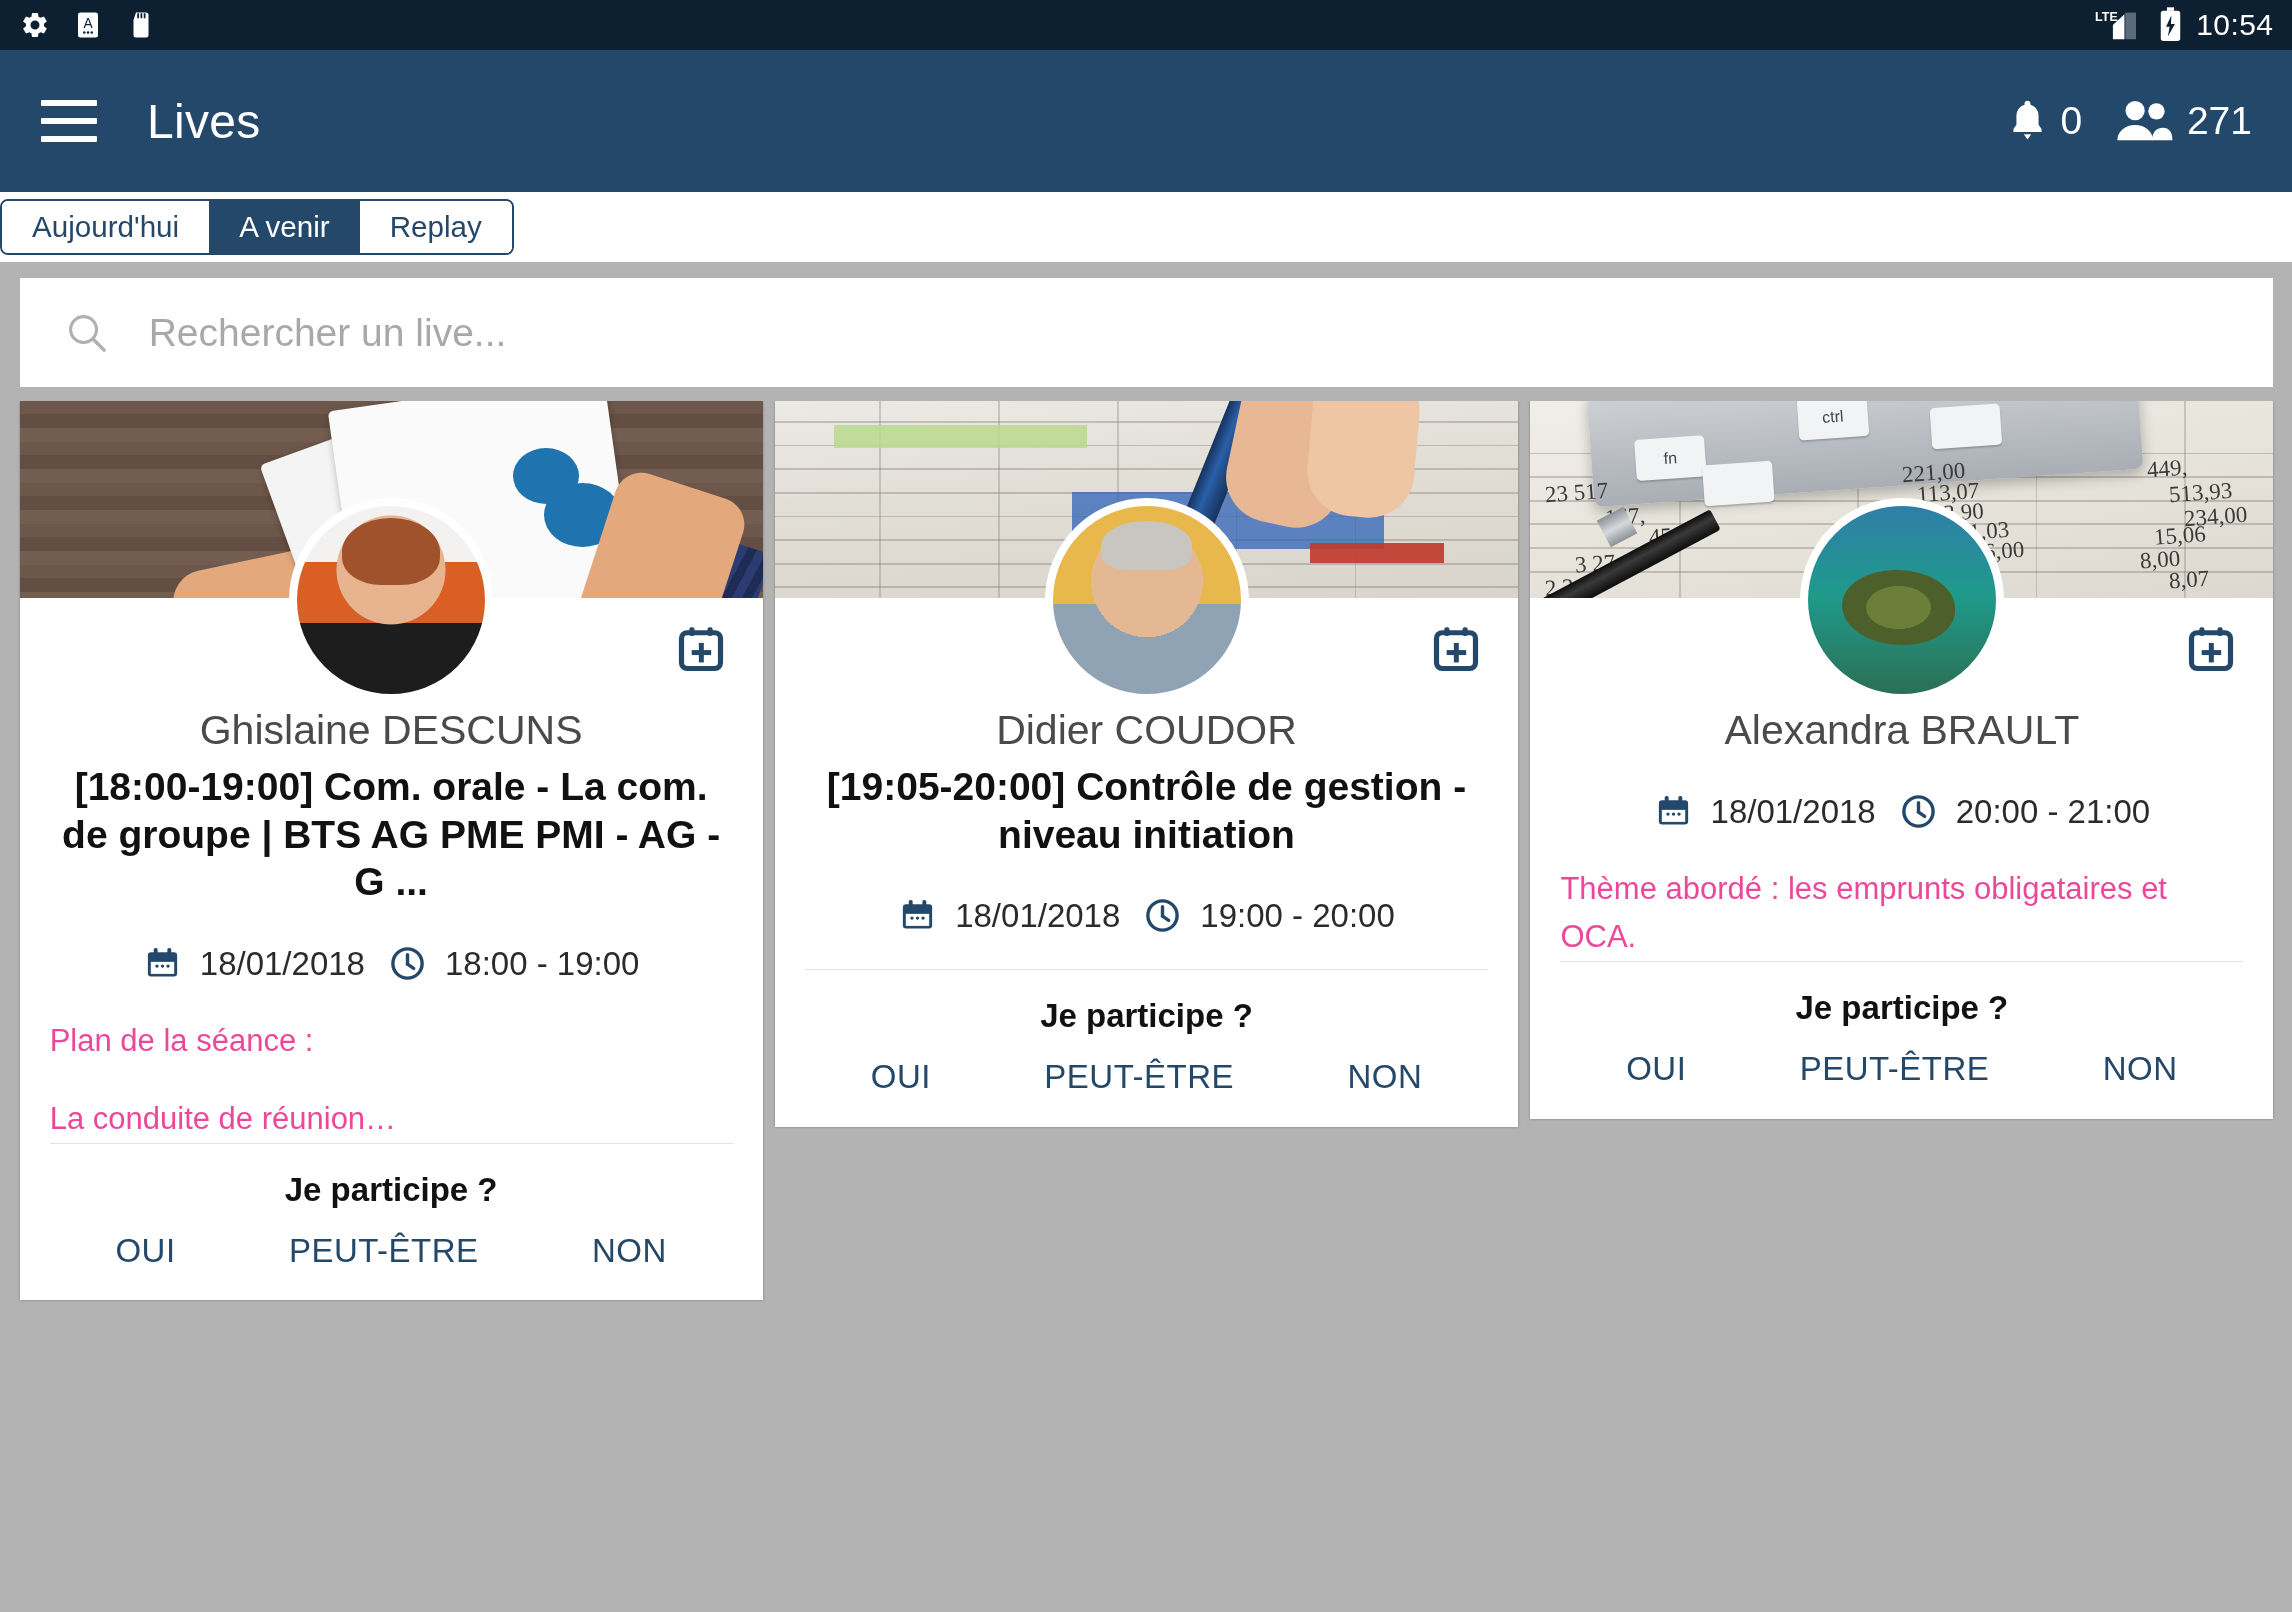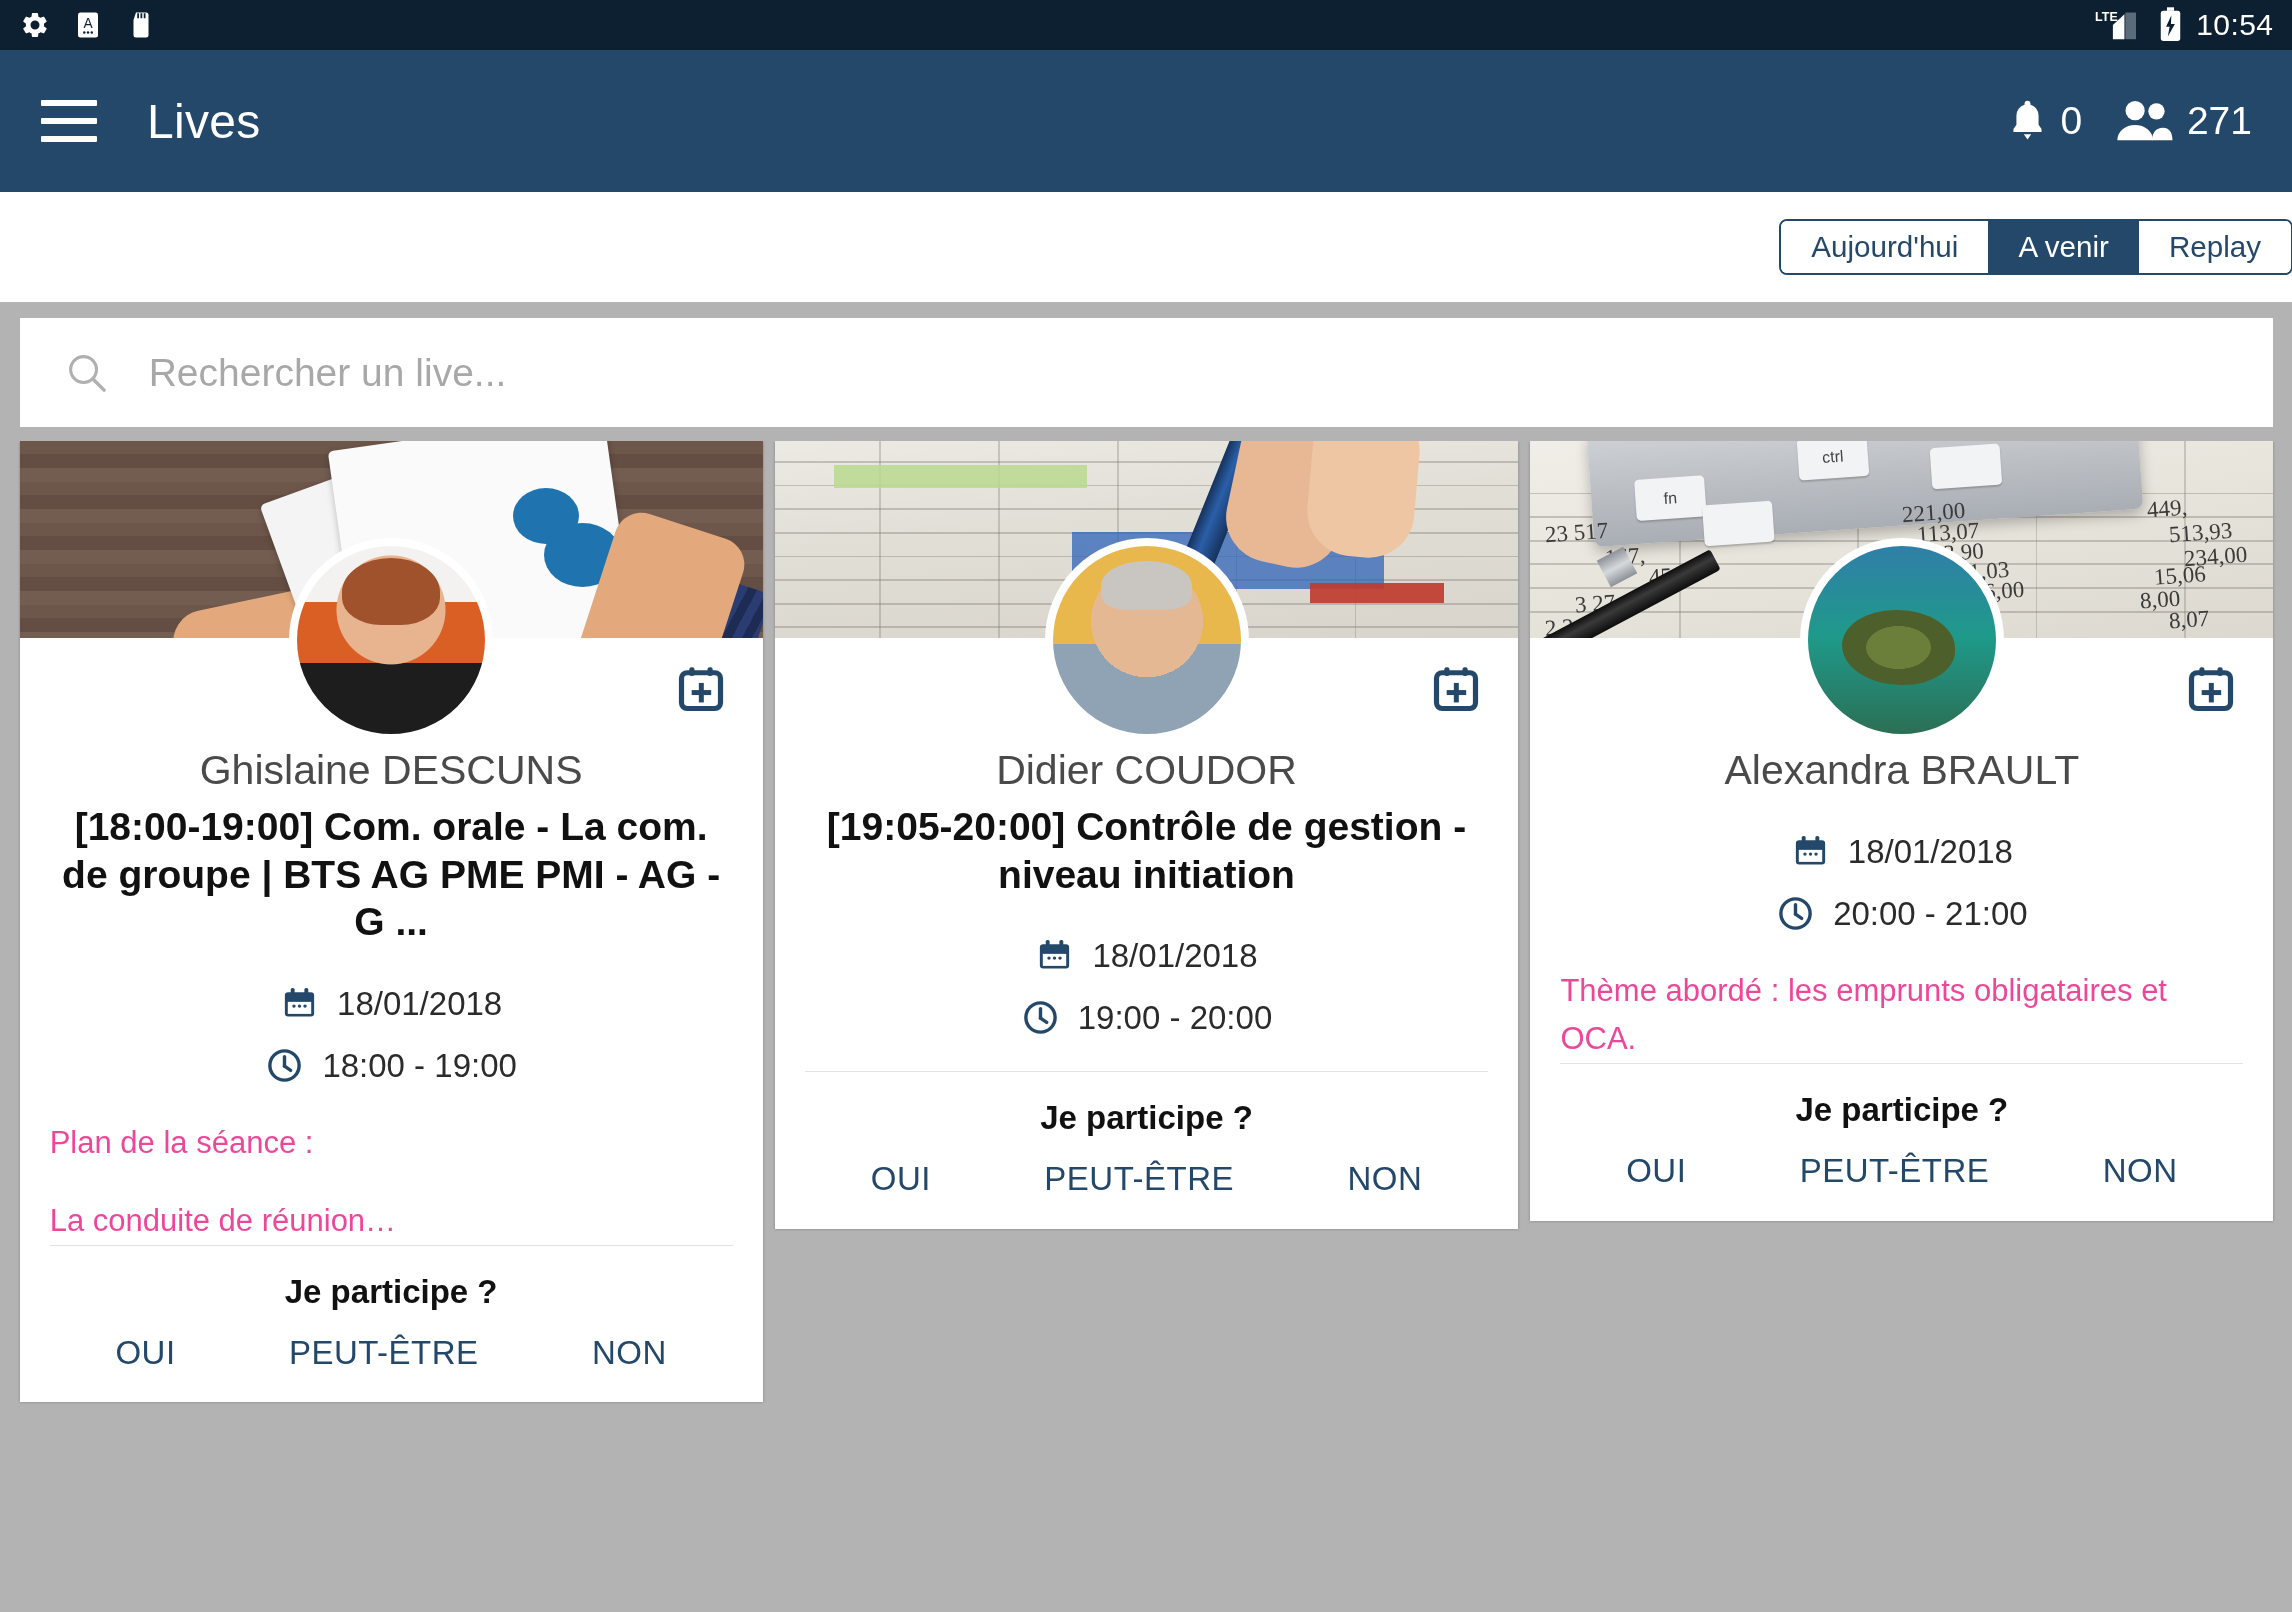--- a/index.html
+++ b/index.html
@@ -29,22 +29,22 @@
   .hamburger{ width:56px; height:43px; display:flex; flex-direction:column;
     justify-content:space-between; cursor:pointer; }
   .hamburger span{ display:block; height:6.3px; background:#fff; border-radius:0.9px; }
   .app-title{ font-size:48px; font-weight:400; margin-left:50px; letter-spacing:0.3px; }
   .app-actions{ margin-left:auto; display:flex; align-items:center; gap:30px; }
   .action-group{ display:flex; align-items:center; gap:10.7px; }
   .action-count{ font-size:39px; font-weight:400; }
 
   
   .tabs-zone{
-    background:#fff; height:110px; display:flex;
-    align-items:center; justify-content:flex-end;
+    background:#fff; height:70px; display:flex;
+    align-items:center; justify-content:flex-start;
   }
   .segmented{
     display:flex; border:2.7px solid #24486a; border-radius:8px; overflow:hidden;
     height:56px;
   }
   .seg-btn{
     font-size:29.6px; color:#24486a; background:#fff; border:0;
     padding:0 30px; cursor:pointer; font-family:inherit;
     display:flex; align-items:center; line-height:1;
   }
@@ -171,21 +171,21 @@
   .card-body{ padding:0 30px 23px 30px; display:flex; flex-direction:column; flex:1; }
   .presenter{
     text-align:center; font-size:41px; color:#4a4a4a; margin-top:109px;
   }
   .card-title{
     text-align:center; font-size:39px; color:#111; line-height:1.22;
     margin-top:9px; font-weight:700;
   }
   .meta-row{
     display:flex; align-items:center; justify-content:center; gap:23px;
-    margin-top:38px; font-size:33px; color:#2b2b2b;flex-direction:column;
+    margin-top:38px; font-size:33px; color:#2b2b2b;
   }
   .meta-item{ display:flex; align-items:center; gap:18px; }
   .desc{ margin-top:34px; font-size:31px; color:#ec4899; line-height:1.55; }
   .desc p + p{ margin-top:30px; }
   .divider{ border-top:1.8px solid #e3e3e3; margin-top:auto; }
   .participate{
     text-align:center; font-size:33px; font-weight:700; color:#111;
     padding:27px 0 0 0;
   }
   .answers{

